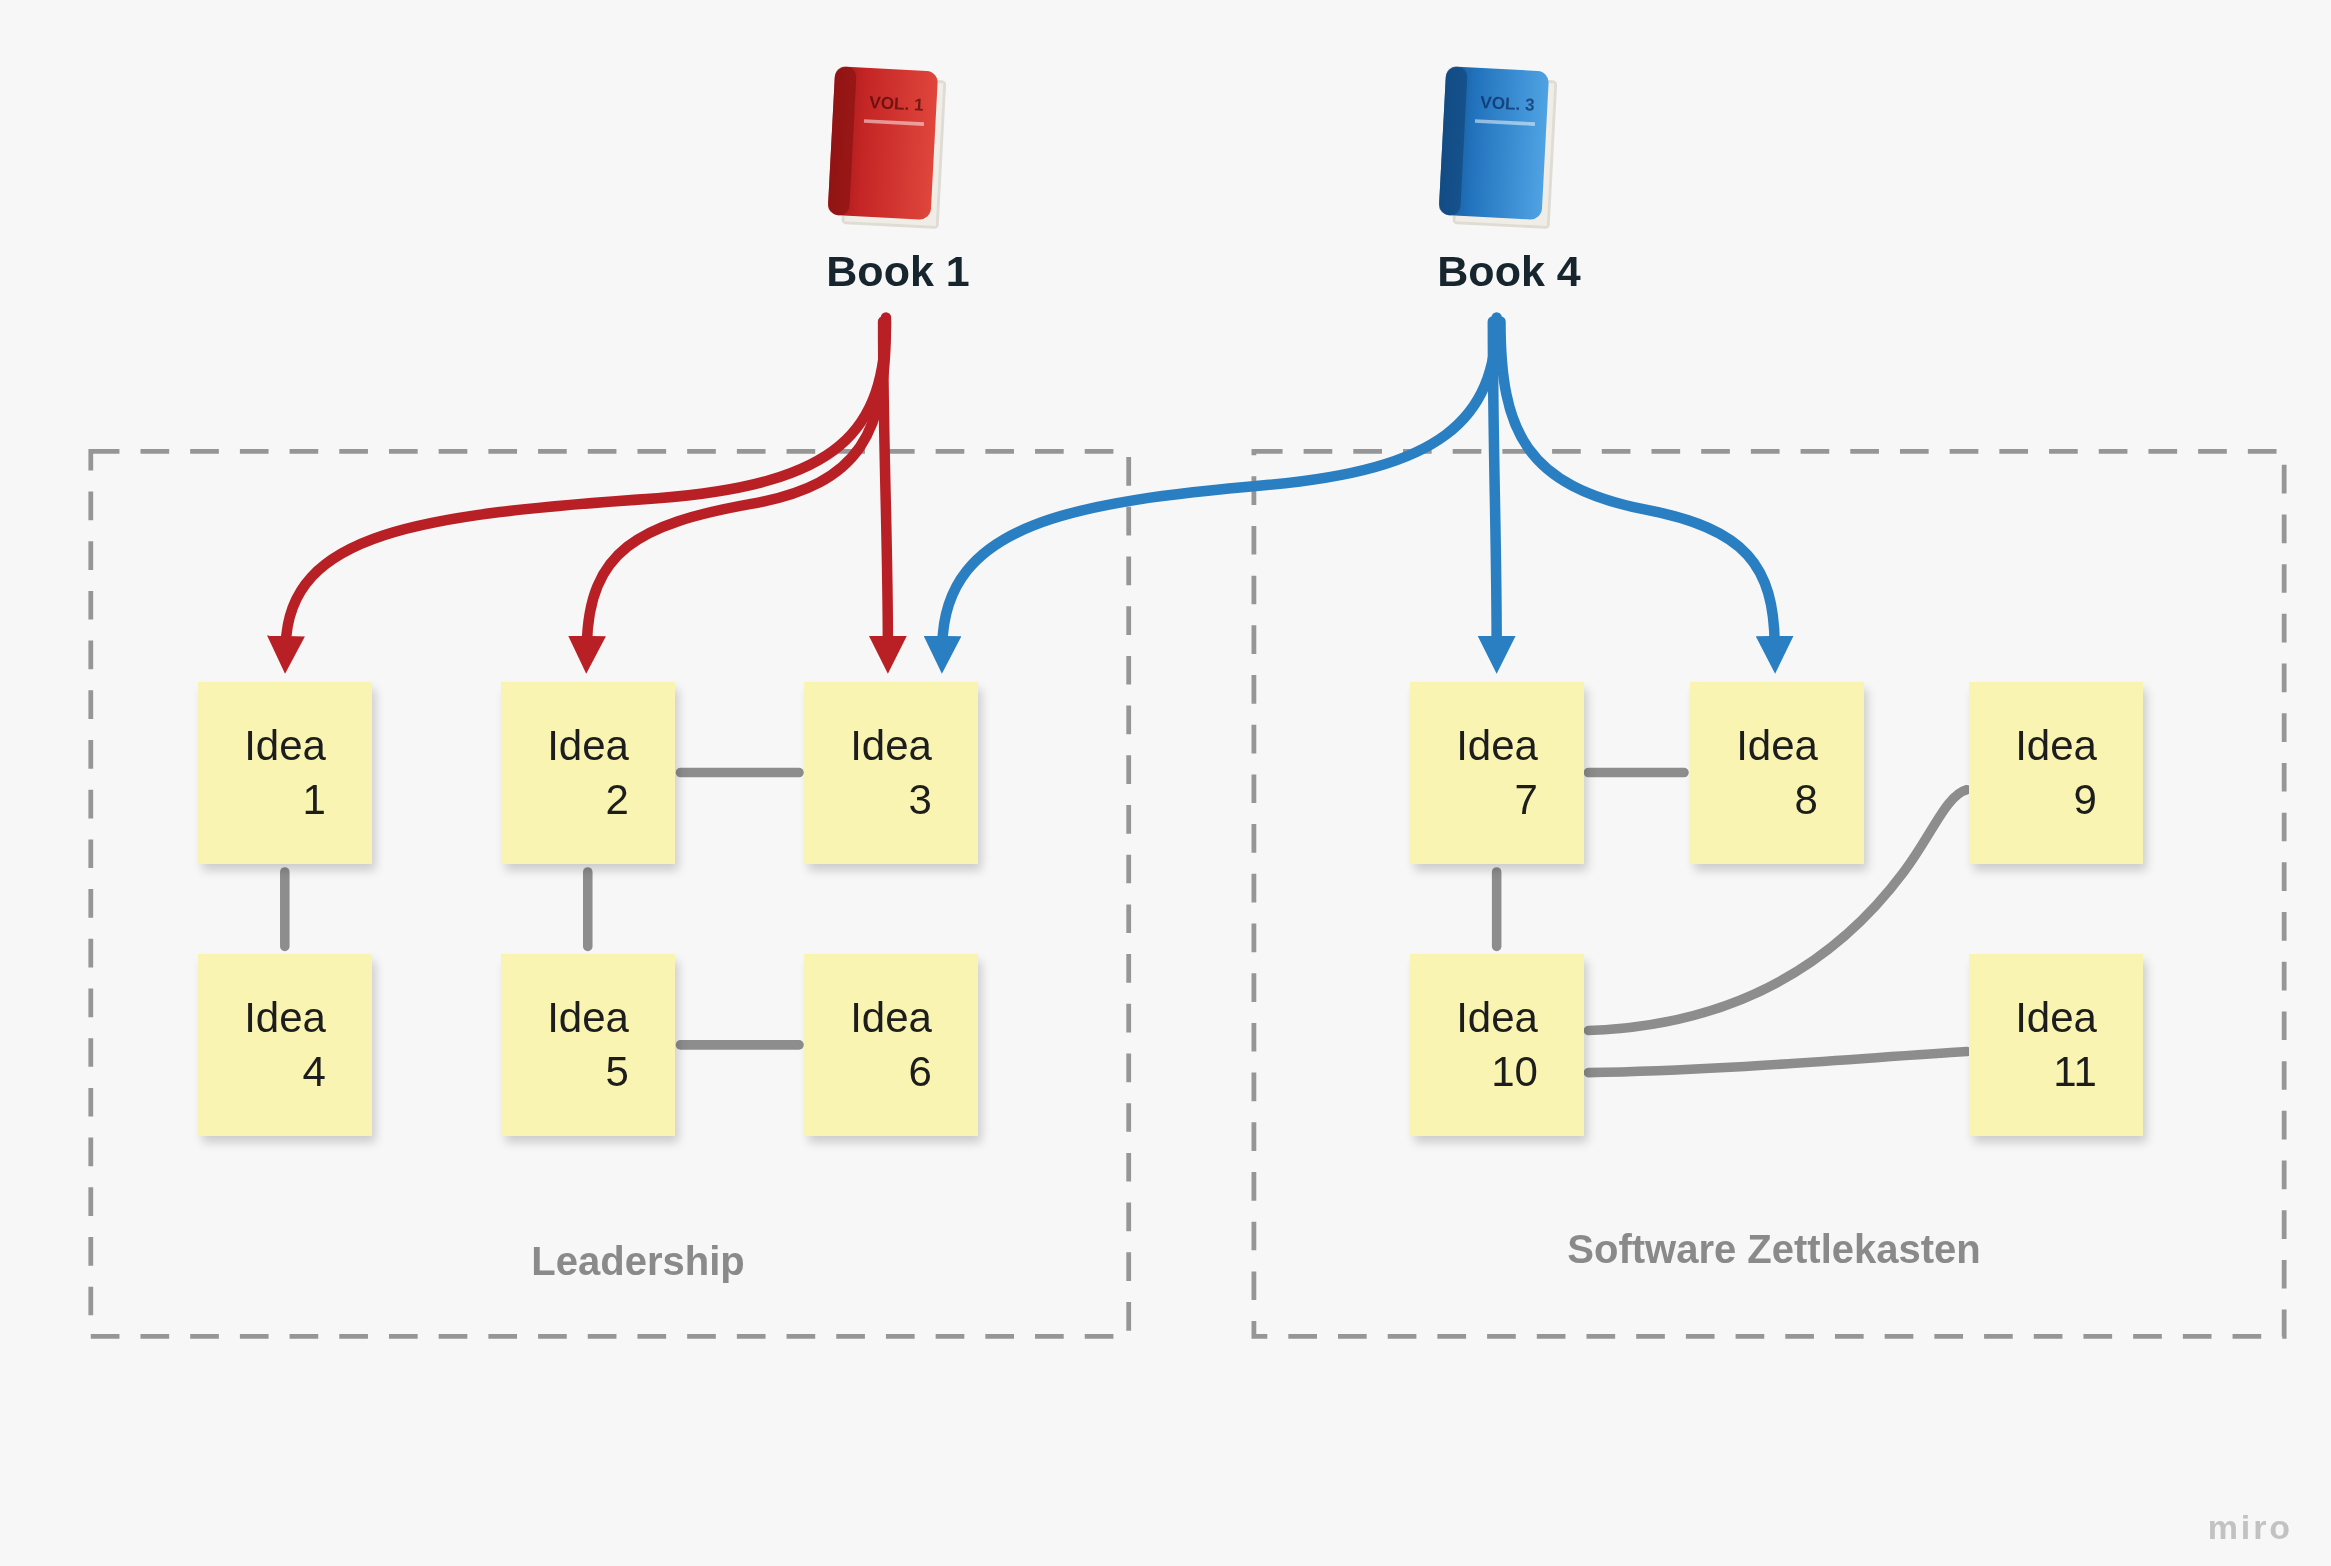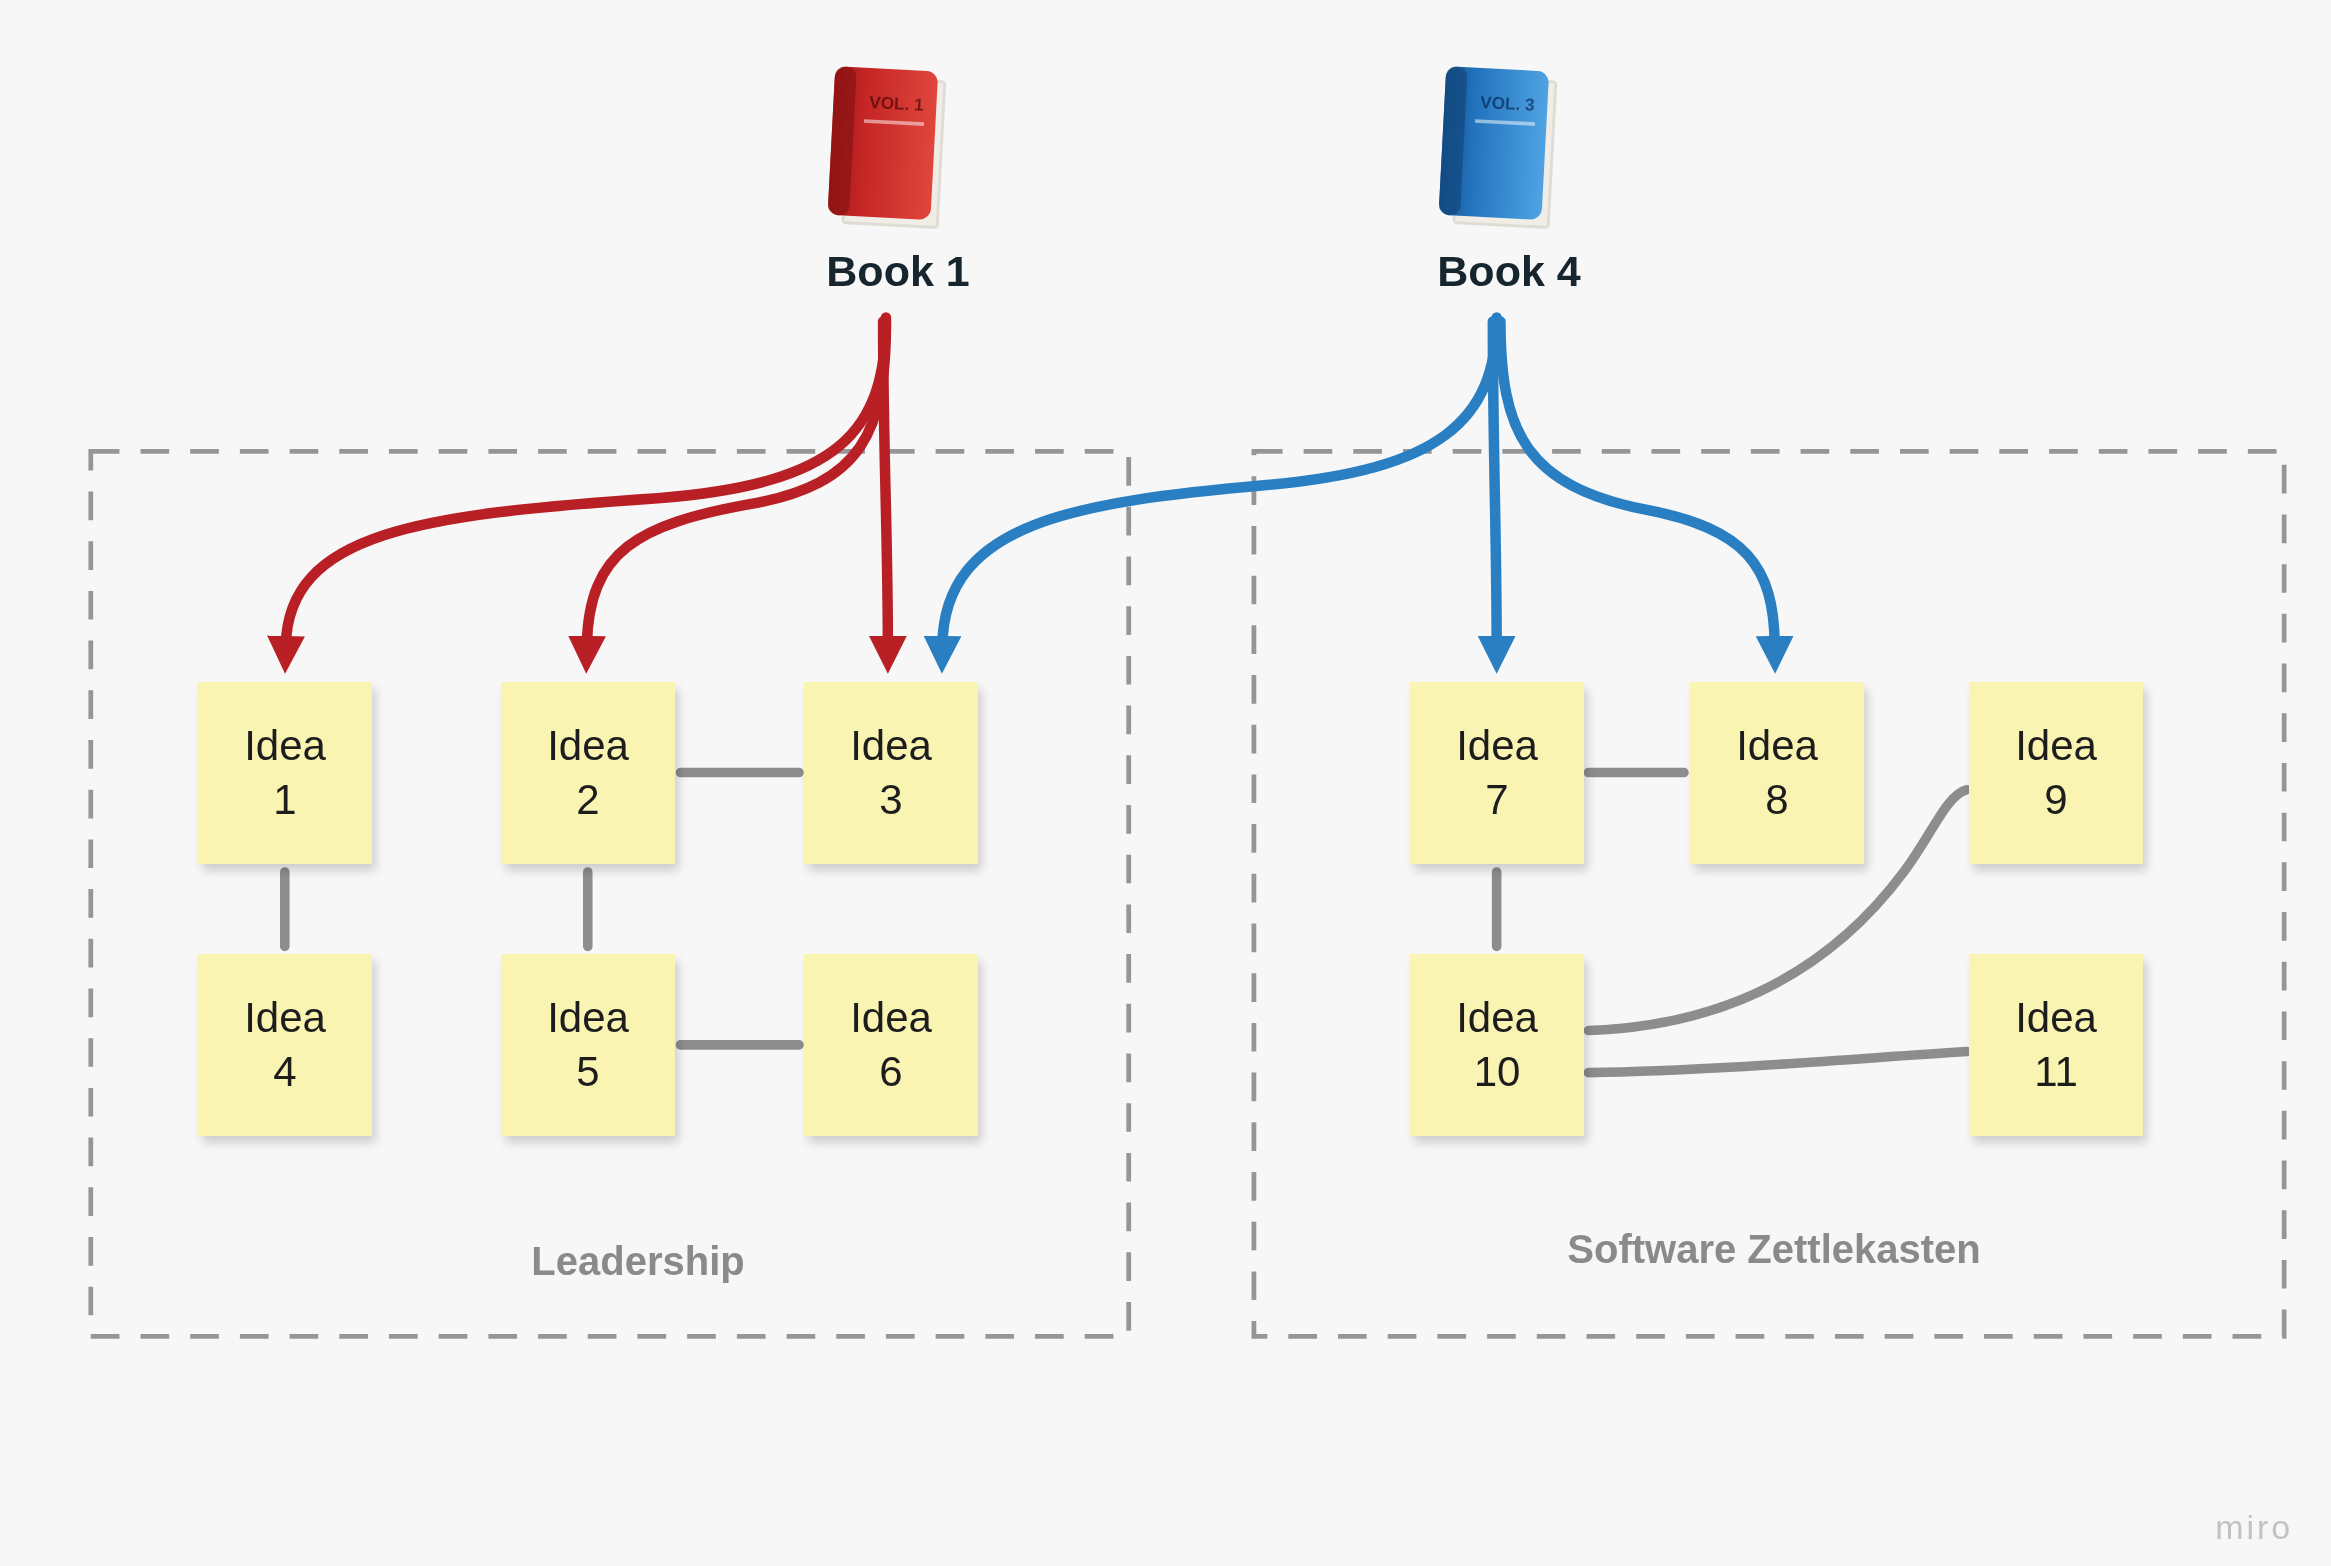--- a/index.html
+++ b/index.html
@@ -7,21 +7,21 @@
     position:relative; width:2331px; height:1567px;
     background:#f7f7f7; overflow:hidden;
     font-family:"Liberation Sans", sans-serif;
   }
   .layer { position:absolute; left:0; top:0; }
   .note {
     position:absolute; width:174px; height:182px;
     background:#f9f4b2;
     box-shadow:3.8px 6.7px 9.6px rgba(0,0,0,0.18);
     display:flex; align-items:center; justify-content:center;
-    text-align:center; font-size:42px; line-height:1.28; color:#1d1d1d;
+    text-align:right; font-size:42px; line-height:1.28; color:#1d1d1d;
     white-space:pre-line;
   }
   .book { position:absolute; width:143px; height:177px; }
   .book-label {
     position:absolute; transform:translateX(-50%);
     font-weight:700; font-size:43px; color:#17262e; white-space:nowrap;margin-left:12px;
   }
   .group-label {
     position:absolute; transform:translateX(-50%);
     font-weight:700; font-size:40px; color:#8a8a8a; white-space:nowrap;
@@ -29,21 +29,21 @@
   .caption {
     position:absolute; left:1194px; top:1445px; transform:translateX(-50%);
     text-align:center; white-space:nowrap;
   }
   .caption-line1 { font-weight:700; font-size:43px; color:#1d1d1d; }
   .caption-line2 { font-weight:700; font-size:43px; margin-top:15.3px; }
   .cap-gray { color:#7f7f7f; }
   .cap-dark { color:#111111; }
   .watermark {
     position:absolute; right:38px; top:1508px;
-    font-weight:400; font-size:34px; letter-spacing:2.9px; color:#c2c2c2;
+    font-weight:700; font-size:34px; letter-spacing:2.9px; color:#c2c2c2;
   }
 </style>
 </head>
 <body>
 
 <div class="canvas">
 
   <svg class="layer" width="2331" height="1567" viewBox="0 0 2439 1639">
     <defs>
       <marker id="arrowRed" viewBox="0 0 10 10" refX="2.5" refY="5" markerWidth="3.6" markerHeight="3.6" orient="auto">

